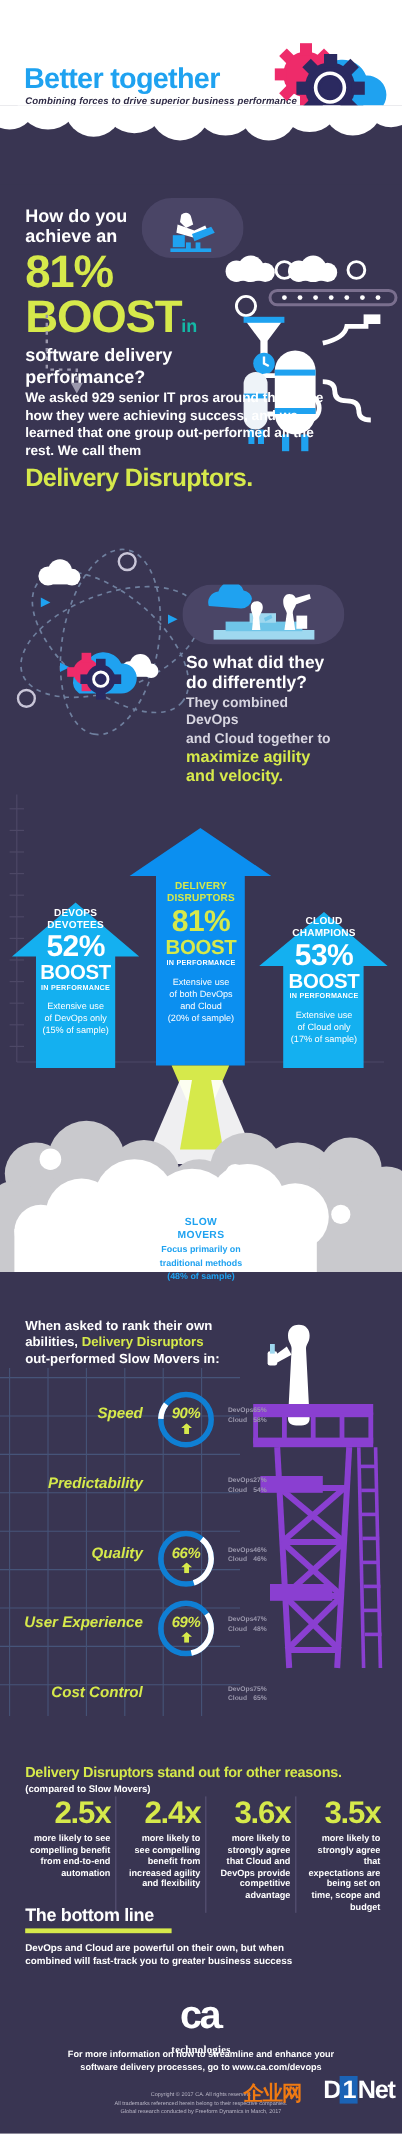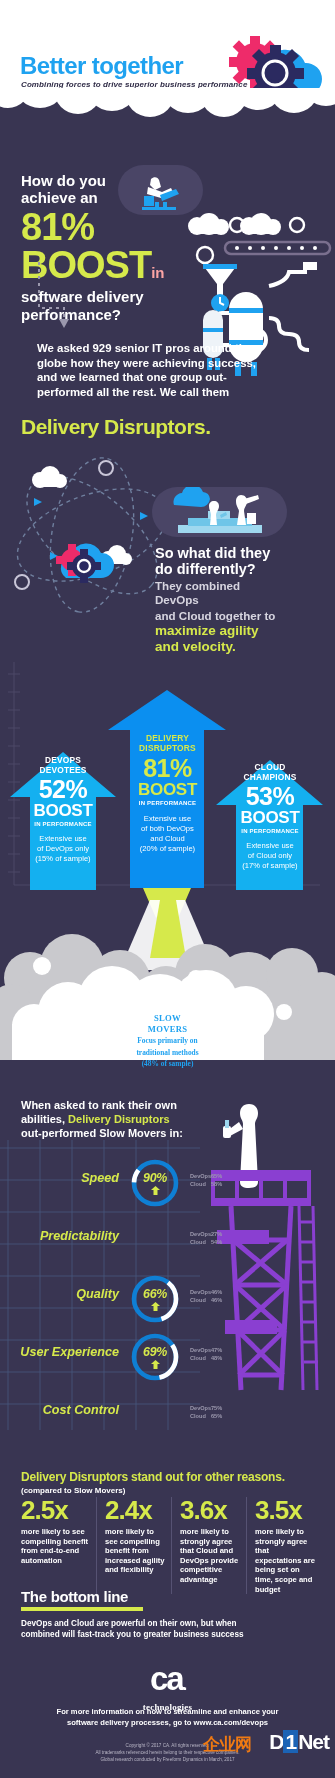--- a/index.html
+++ b/index.html
@@ -47,33 +47,33 @@
   
   .t-white{color:#ffffff;}
   .t-lime{color:#d6e94b;}
 
   
   .q1{position:absolute;left:21px;top:172px;width:150px;}
   .q1 .l1{font-size:15px;font-weight:bold;color:#fff;line-height:17px;}
   .q1 .big{font-size:38px;font-weight:bold;color:#d6e94b;line-height:38px;letter-spacing:-1px;margin-top:2px;}
   .q1 .boostrow{margin-top:-2px;}
   .q1 .boost{font-size:38px;font-weight:bold;color:#d6e94b;letter-spacing:-1px;}
-  .q1 .in{font-size:15px;font-weight:bold;color:#fca5a5;}
+  .q1 .in{font-size:15px;font-weight:bold;color:#14b8a6;}
   .q1 .l2{font-size:15px;font-weight:bold;color:#fff;line-height:17px;margin-top:1px;}
   .q1-art{position:absolute;left:118px;top:165px;width:85px;height:50px;}
 
   
   .elbow{position:absolute;left:36px;top:262px;width:50px;height:68px;}
 
   
   .factory{position:absolute;left:185px;top:200px;width:150px;height:180px;}
 
   
   .q2{position:absolute;left:21px;top:325px;width:255px;}
-  .q2 p{margin:16px;font-size:11.4px;font-weight:bold;color:#fff;line-height:14.5px;}
+  .q2 p{margin:0;font-size:11.4px;font-weight:bold;color:#fff;line-height:14.5px;}
   .q2 .dd{font-size:21px;font-weight:bold;color:#d6e94b;letter-spacing:-0.5px;margin-top:4px;line-height:24px;}
 
   
   .orbit{position:absolute;left:4px;top:440px;width:175px;height:180px;}
   .people{position:absolute;left:152px;top:487px;width:135px;height:50px;}
   .q3{position:absolute;left:155px;top:545px;width:130px;}
   .q3 .h{font-size:14.5px;font-weight:bold;color:#fff;line-height:16px;}
   .q3 .b{font-size:11.6px;font-weight:bold;color:#d7d5e0;line-height:14px;margin-top:2px;}
   .q3 .hl{font-size:13.5px;font-weight:bold;color:#d6e94b;line-height:15.5px;}
 
@@ -82,21 +82,21 @@
   .arrow-label{position:absolute;text-align:center;}
   .ar-title{font-size:8.4px;font-weight:bold;color:#d6e94b;line-height:10px;letter-spacing:0.2px;}
   .ar-title.white{color:#ffffff;}
   .ar-pct{font-size:25px;font-weight:bold;line-height:25px;letter-spacing:-0.5px;}
   .ar-boost{font-size:17px;font-weight:bold;line-height:18px;letter-spacing:-0.3px;}
   .ar-perf{font-size:6px;font-weight:bold;line-height:8px;letter-spacing:0.2px;}
   .ar-desc{font-size:7.6px;font-weight:normal;line-height:10px;}
 
   
   .smoke{position:absolute;left:0;top:900px;width:335px;height:160px;}
-  .slow{position:absolute;left:110px;top:1013px;width:115px;text-align:center;font-family:Liberation Serif, serif;}
+  .slow{position:absolute;left:110px;top:1013px;width:115px;text-align:center;}
   .slow .ttl{font-size:8.6px;font-weight:bold;color:#1fa2f0;line-height:10.5px;letter-spacing:0.3px;}
   .slow .bdy{font-size:7.4px;font-weight:bold;color:#1fa2f0;line-height:9.6px;margin-top:2px;}
 
   
   .gridbg{position:absolute;left:0;top:1140px;width:335px;height:300px;}
   .rank-intro{position:absolute;left:21px;top:1098px;width:190px;}
   .rank-intro p{margin:0;font-size:11px;font-weight:bold;color:#fff;line-height:14px;}
   .rank-intro .em{color:#d6e94b;}
   .tower{position:absolute;left:195px;top:1090px;width:130px;height:330px;}
 
@@ -115,21 +115,21 @@
   .ring .uparrow{position:absolute;left:22px;top:29px;width:9px;height:9px;}
   .sub{position:absolute;left:190px;top:17px;font-size:5.6px;font-weight:bold;line-height:8px;color:#9b98ad;}
   .sub .k{display:inline-block;width:21px;}
   .sub .v{display:inline-block;width:18px;text-align:left;}
 
   
   .stats-hd{position:absolute;left:21px;top:1470px;width:300px;}
   .stats-hd .h{font-size:12px;font-weight:bold;color:#d6e94b;letter-spacing:-0.2px;}
   .stats-hd .s{font-size:8px;font-weight:bold;color:#ffffff;margin-top:2px;}
   .stats{position:absolute;left:21px;top:1497px;width:300px;display:flex;}
-  .stat{width:75px;position:relative;padding-right:4px;box-sizing:border-box;}
+  .stat{width:75px;position:relative;padding-right:4px;box-sizing:border-box;text-align:right;}
   .stat + .stat{border-left:1px solid #565273;padding-left:8px;}
   .stat .num{font-size:26px;font-weight:bold;color:#d6e94b;letter-spacing:-1px;line-height:27px;}
   .stat .txt{font-size:7.6px;font-weight:bold;color:#ffffff;line-height:9.6px;margin-top:3px;}
 
   
   .btm{position:absolute;left:21px;top:1588px;width:290px;}
   .btm .h{font-size:15px;font-weight:bold;color:#ffffff;letter-spacing:-0.3px;}
   .btm .rule{width:122px;height:4px;background:#d6e94b;margin-top:2px;}
   .btm .b{font-size:8.2px;font-weight:bold;color:#ffffff;line-height:11px;margin-top:7px;}
 

